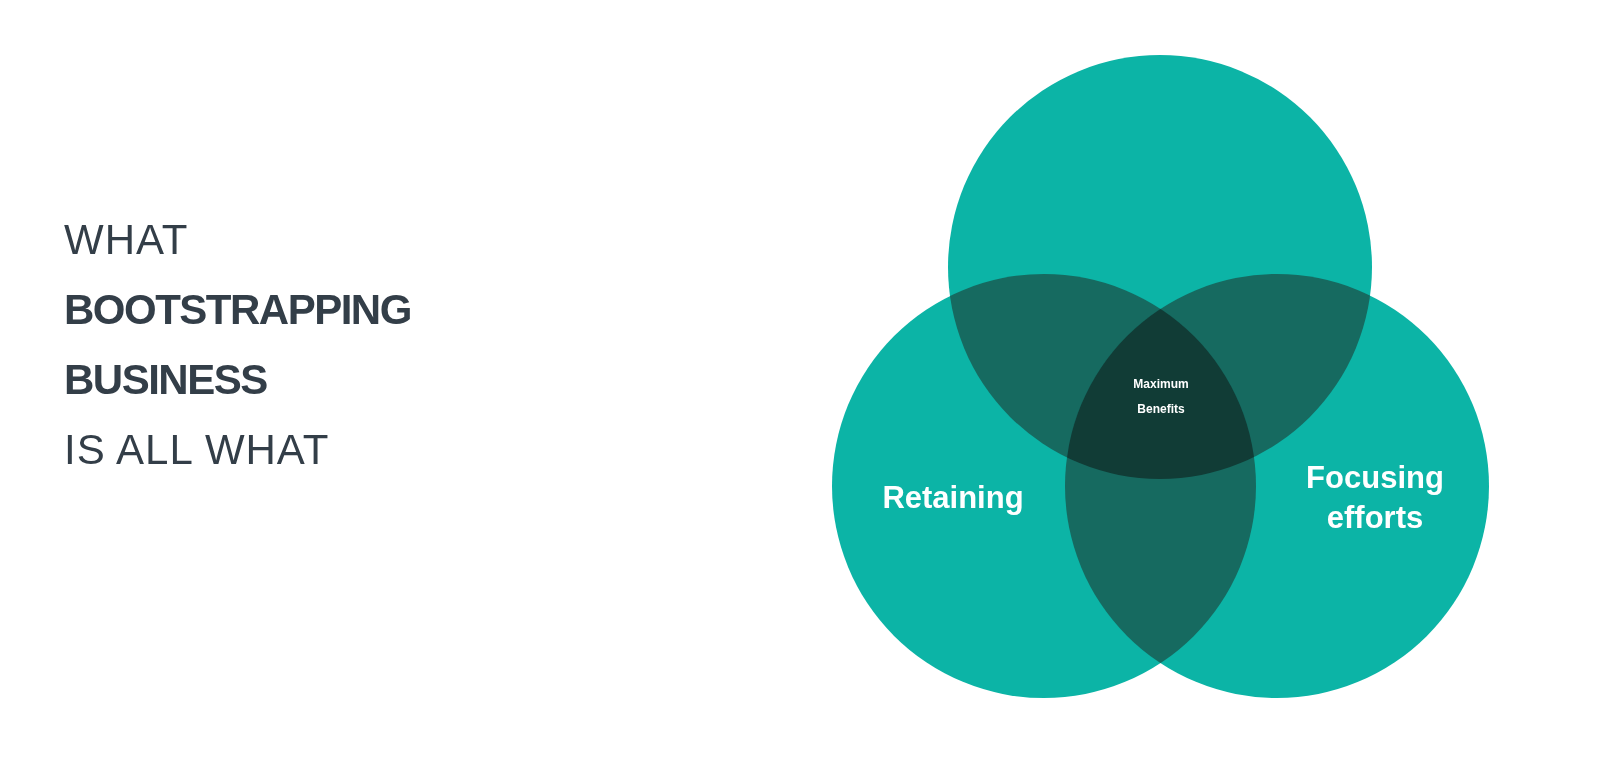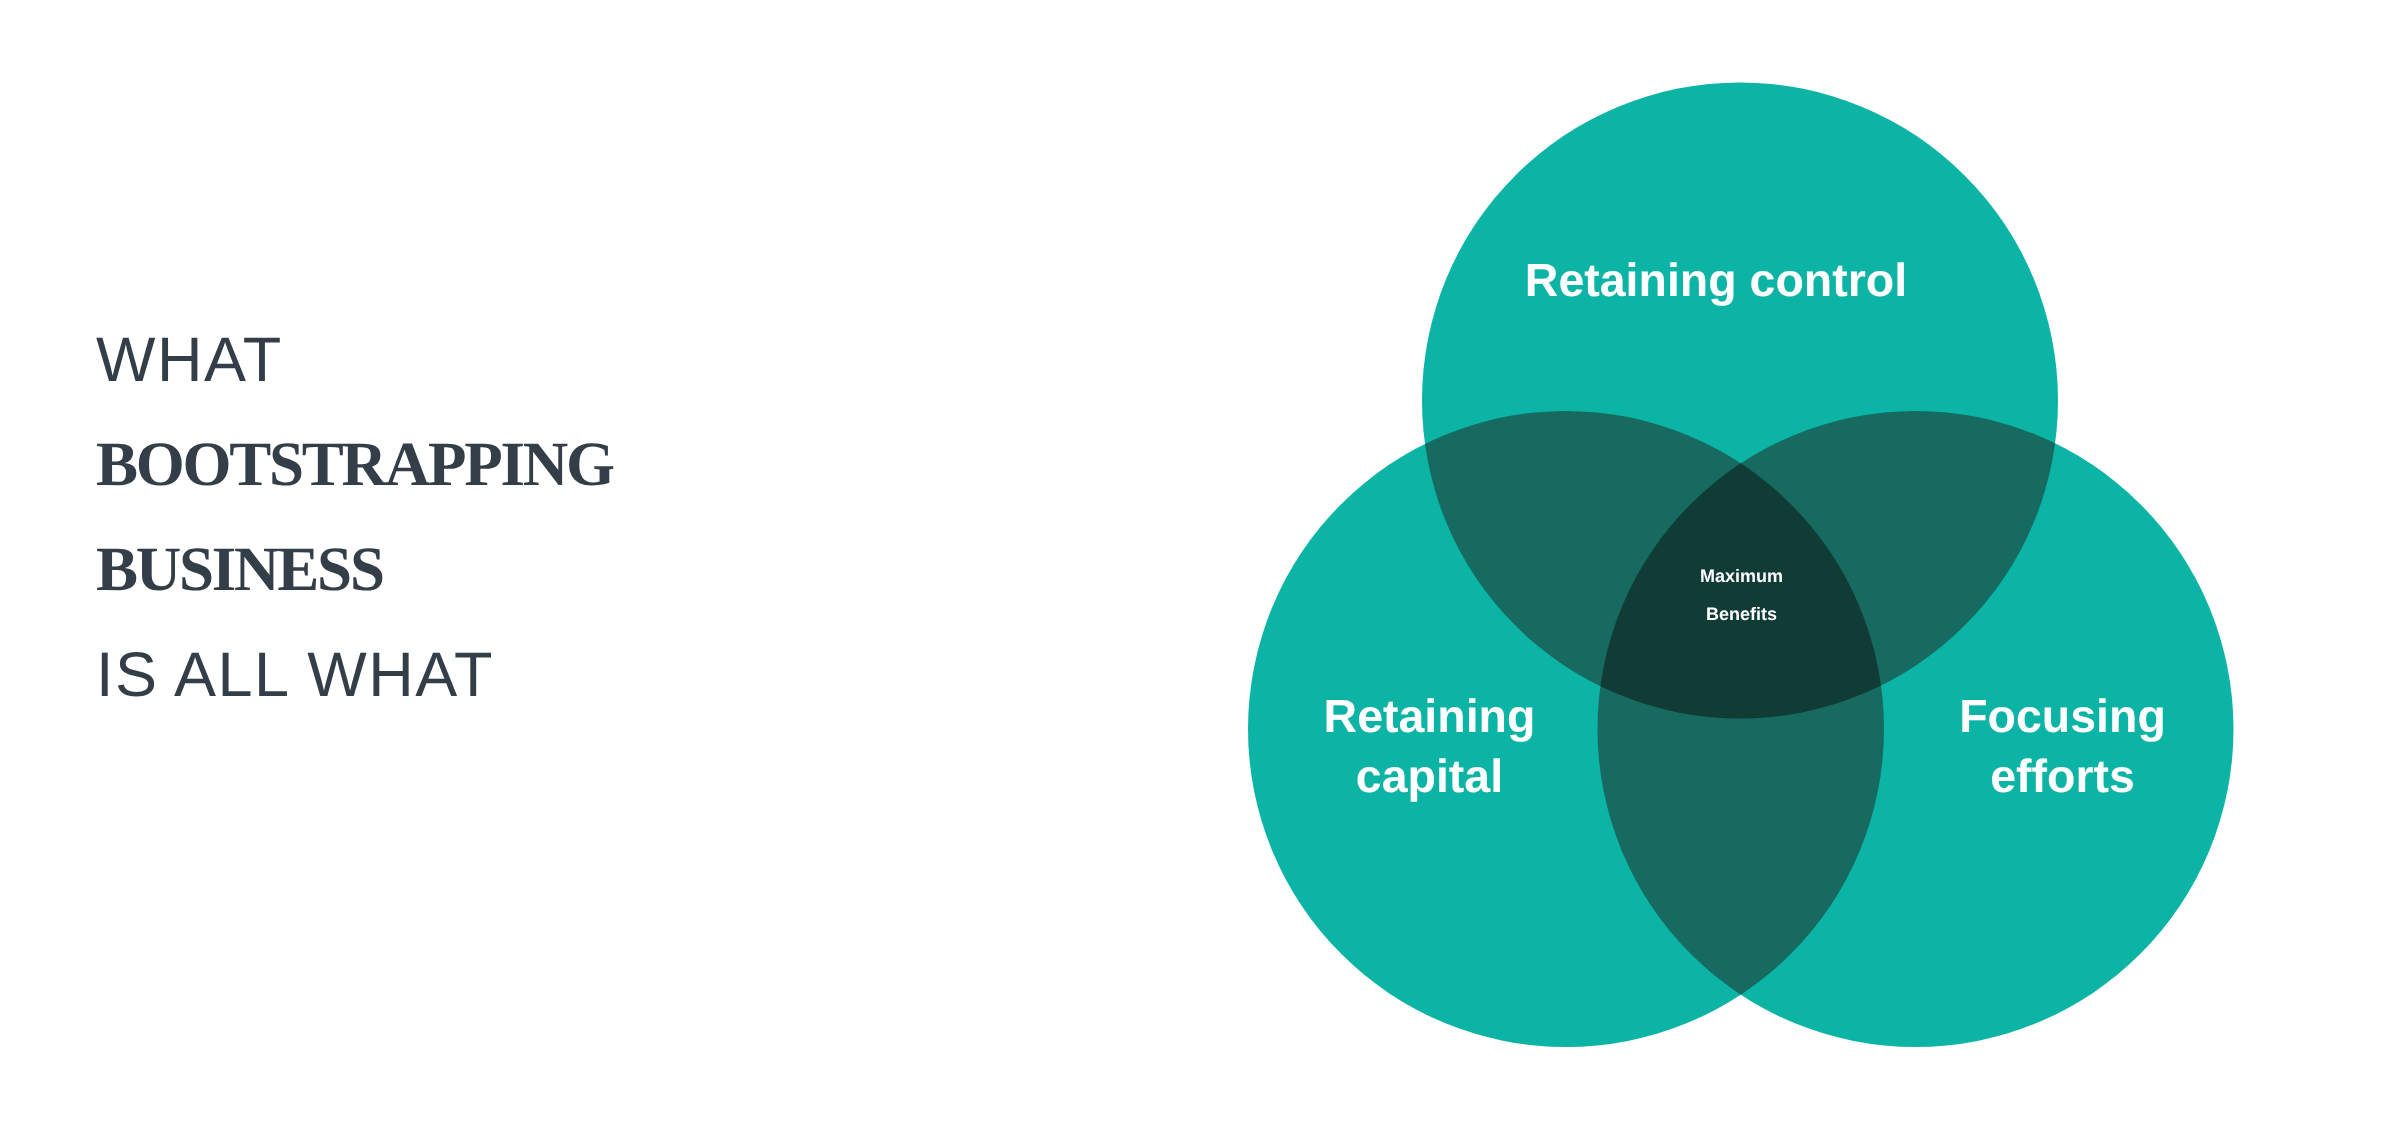--- a/index.html
+++ b/index.html
@@ -26,21 +26,20 @@
     line-height: 70px;
     white-space: nowrap;
   }
   .headline .light {
     font-weight: 400;
     letter-spacing: 1px;
   }
   .headline .bold {
     font-weight: 700;
     letter-spacing: -1.5px;
-    font-family: Liberation Serif, serif;
   }
 
   
   .venn-svg {
     position: absolute;
     left: 0;
     top: 0;
     width: 1601px;
     height: 760px;
   }
@@ -98,25 +97,23 @@
     </g>
     <g clip-path="url(#clipBottomLeft)">
       <circle cx="1277" cy="486" r="212" fill="#166a60"></circle>
 
       <g clip-path="url(#clipTop)">
         <circle cx="1277" cy="486" r="212" fill="#113c36"></circle>
       </g>
     </g>
   </svg>
 
-  <div class="venn-label circle-label label-top">Retaining control</div>
 
   <div class="venn-label circle-label label-bottom-left">
     <div>Retaining</div>
-    <div>capital</div>
   </div>
 
   <div class="venn-label circle-label label-bottom-right">
     <div>Focusing</div>
     <div>efforts</div>
   </div>
 
   <div class="venn-label label-center">
     <div>Maximum</div>
     <div>Benefits</div>

